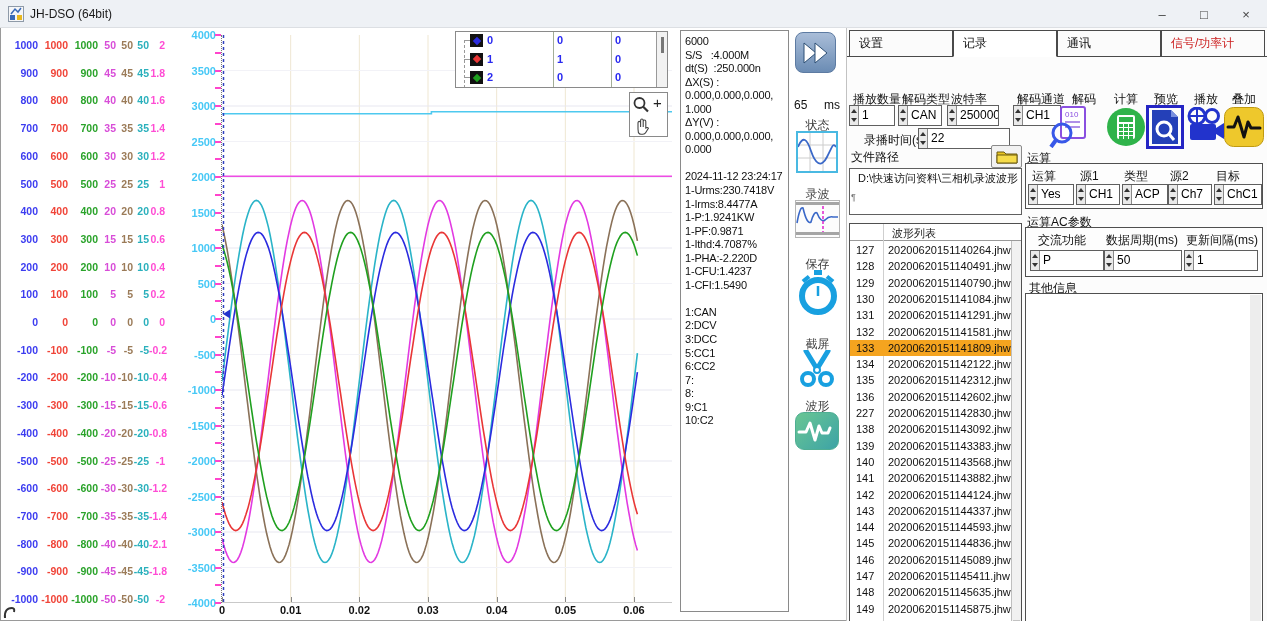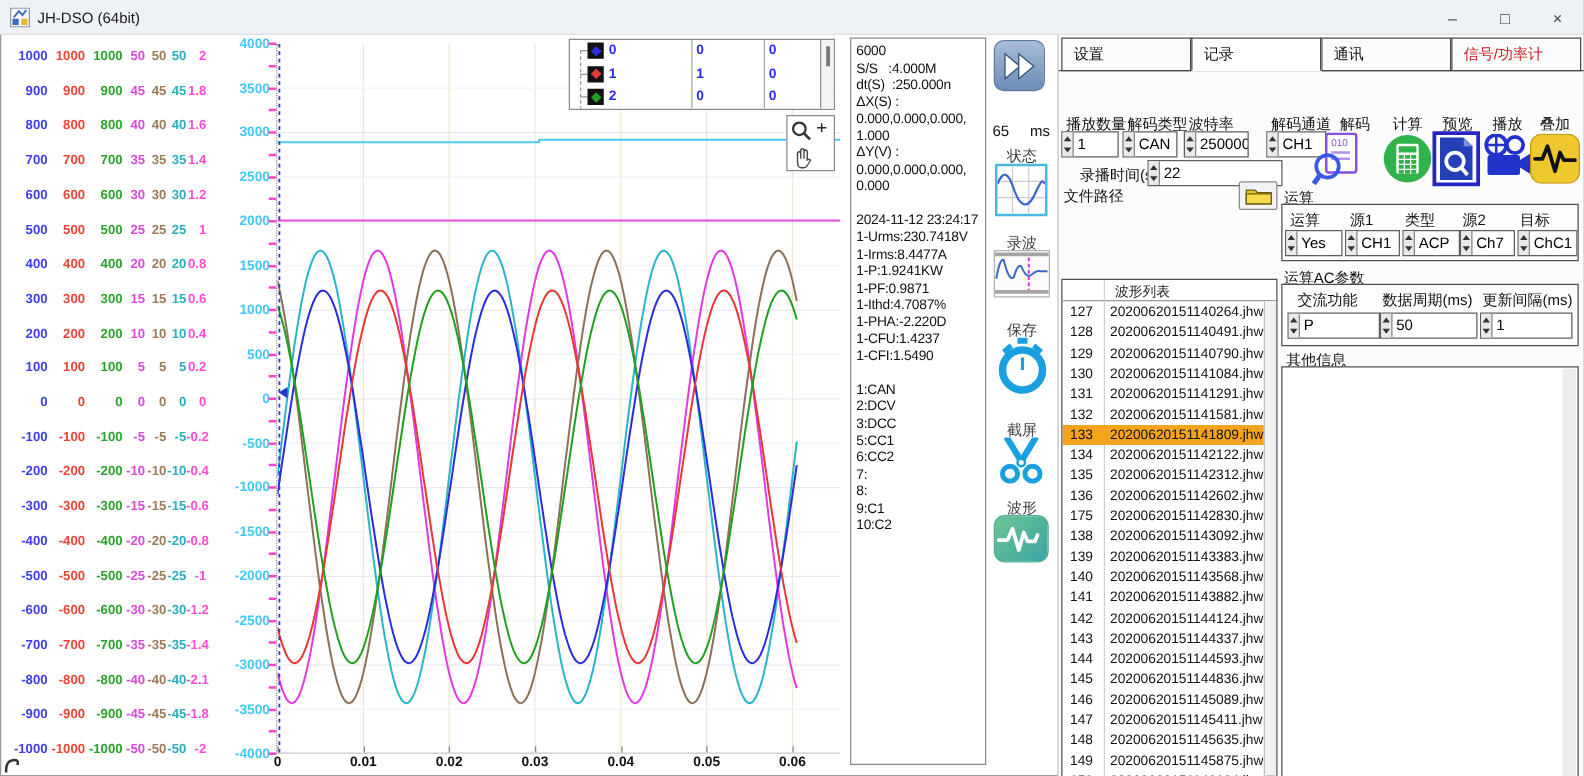--- a/index.html
+++ b/index.html
@@ -577,21 +577,21 @@
       </div>
       <div class="fldlabel" style="left: 170px; top: 34px;">解码通道</div>
       <div class="spin" style="left: 166px; top: 48px; width: 48px;">
         <div class="spinbtns">
           <div class="tri-up"></div>
           <div class="tri-dn"></div>
         </div>
         <div class="spinval">CH1</div>
       </div>
       <div class="fldlabel" style="left: 17px; top: 75px;">录播时间(s)</div>
-      <div class="spin" style="left: 71px; top: 71px; width: 108px;">
+      <div class="spin" style="left: 71px; top: 71px; width: 92px;">
         <div class="spinbtns">
           <div class="tri-up"></div>
           <div class="tri-dn"></div>
         </div>
         <div class="spinval">22</div>
       </div>
       <div class="fldlabel" style="left: 225px; top: 34px;">解码</div>
       <div class="toolbtn" style="left: 202px; top: 48px; width: 38px; height: 44px;">
         <svg width="38" height="42" viewBox="0 0 38 42">
           <rect x="12" y="1" width="24" height="31" rx="2" fill="#fff" stroke="#8a50e0" stroke-width="2"></rect>
@@ -651,20 +651,21 @@
           <path d="M4,20 H10 L14,10 L20,30 L24,15 L27,21 H36" fill="none" stroke="#111" stroke-width="3" stroke-linecap="round" stroke-linejoin="round"></path>
         </svg>
       </div>
       <div class="fldlabel" style="left: 4px; top: 92px;">文件路径</div>
       <div id="folder-btn">
         <svg width="22" height="15">
           <path d="M1,3 h7 l2,2 h11 v9 h-20 z" fill="#e8c420" stroke="#6a5a10"></path>
           <path d="M1,6 h20 v8 h-20 z" fill="#f6dc4a" stroke="#6a5a10"></path>
         </svg>
       </div>
+      <div id="pathbox"><span>D:\快速访问资料\三相机录波波形</span><div id="path-glyph">¶</div></div>
       <div id="filelist">
         <div id="fl-header">
           <span>波形列表</span>
         </div>
         <div id="fl-divider"></div>
         <div class="flrow" style="top: 18px;">
           <span class="num">127</span>
           <span class="fname">20200620151140264.jhw</span>
         </div>
         <div class="flrow" style="top: 34.3px;">
@@ -697,21 +698,21 @@
         </div>
         <div class="flrow" style="top: 148.4px;">
           <span class="num">135</span>
           <span class="fname">20200620151142312.jhw</span>
         </div>
         <div class="flrow" style="top: 164.7px;">
           <span class="num">136</span>
           <span class="fname">20200620151142602.jhw</span>
         </div>
         <div class="flrow" style="top: 181px;">
-          <span class="num">175</span>
+          <span class="num">227</span>
           <span class="fname">20200620151142830.jhw</span>
         </div>
         <div class="flrow" style="top: 197.3px;">
           <span class="num">138</span>
           <span class="fname">20200620151143092.jhw</span>
         </div>
         <div class="flrow" style="top: 213.6px;">
           <span class="num">139</span>
           <span class="fname">20200620151143383.jhw</span>
         </div>

